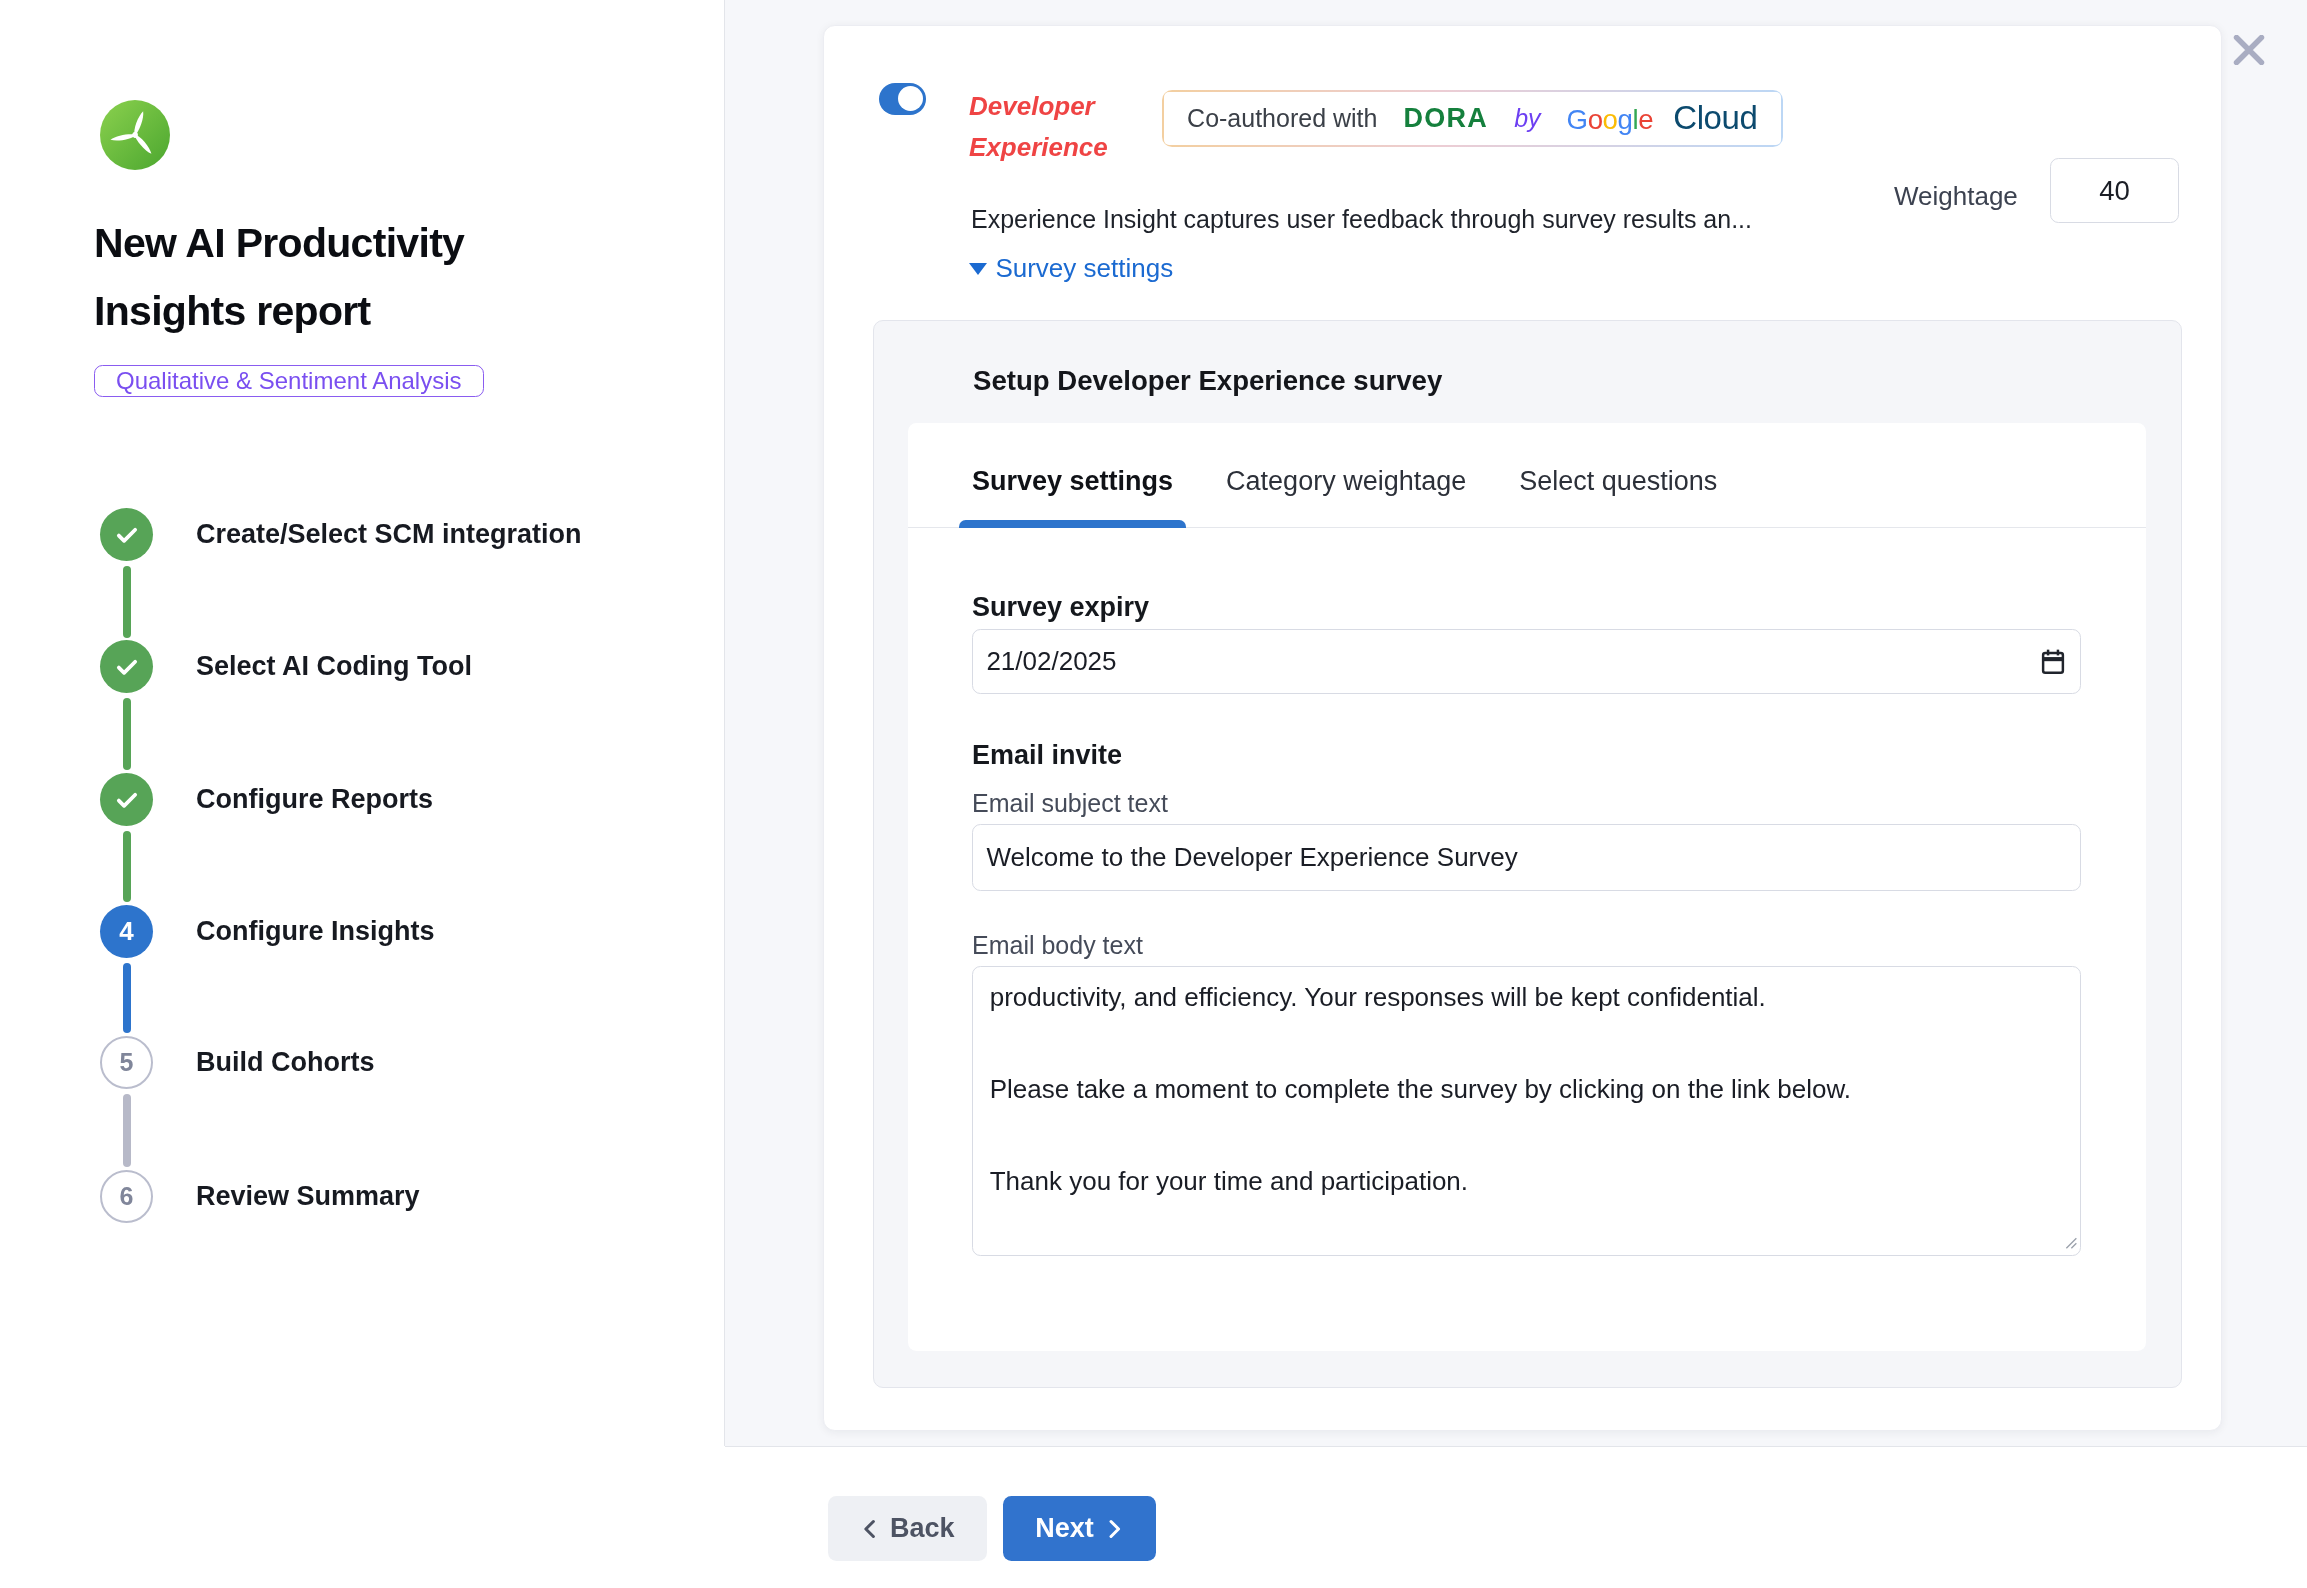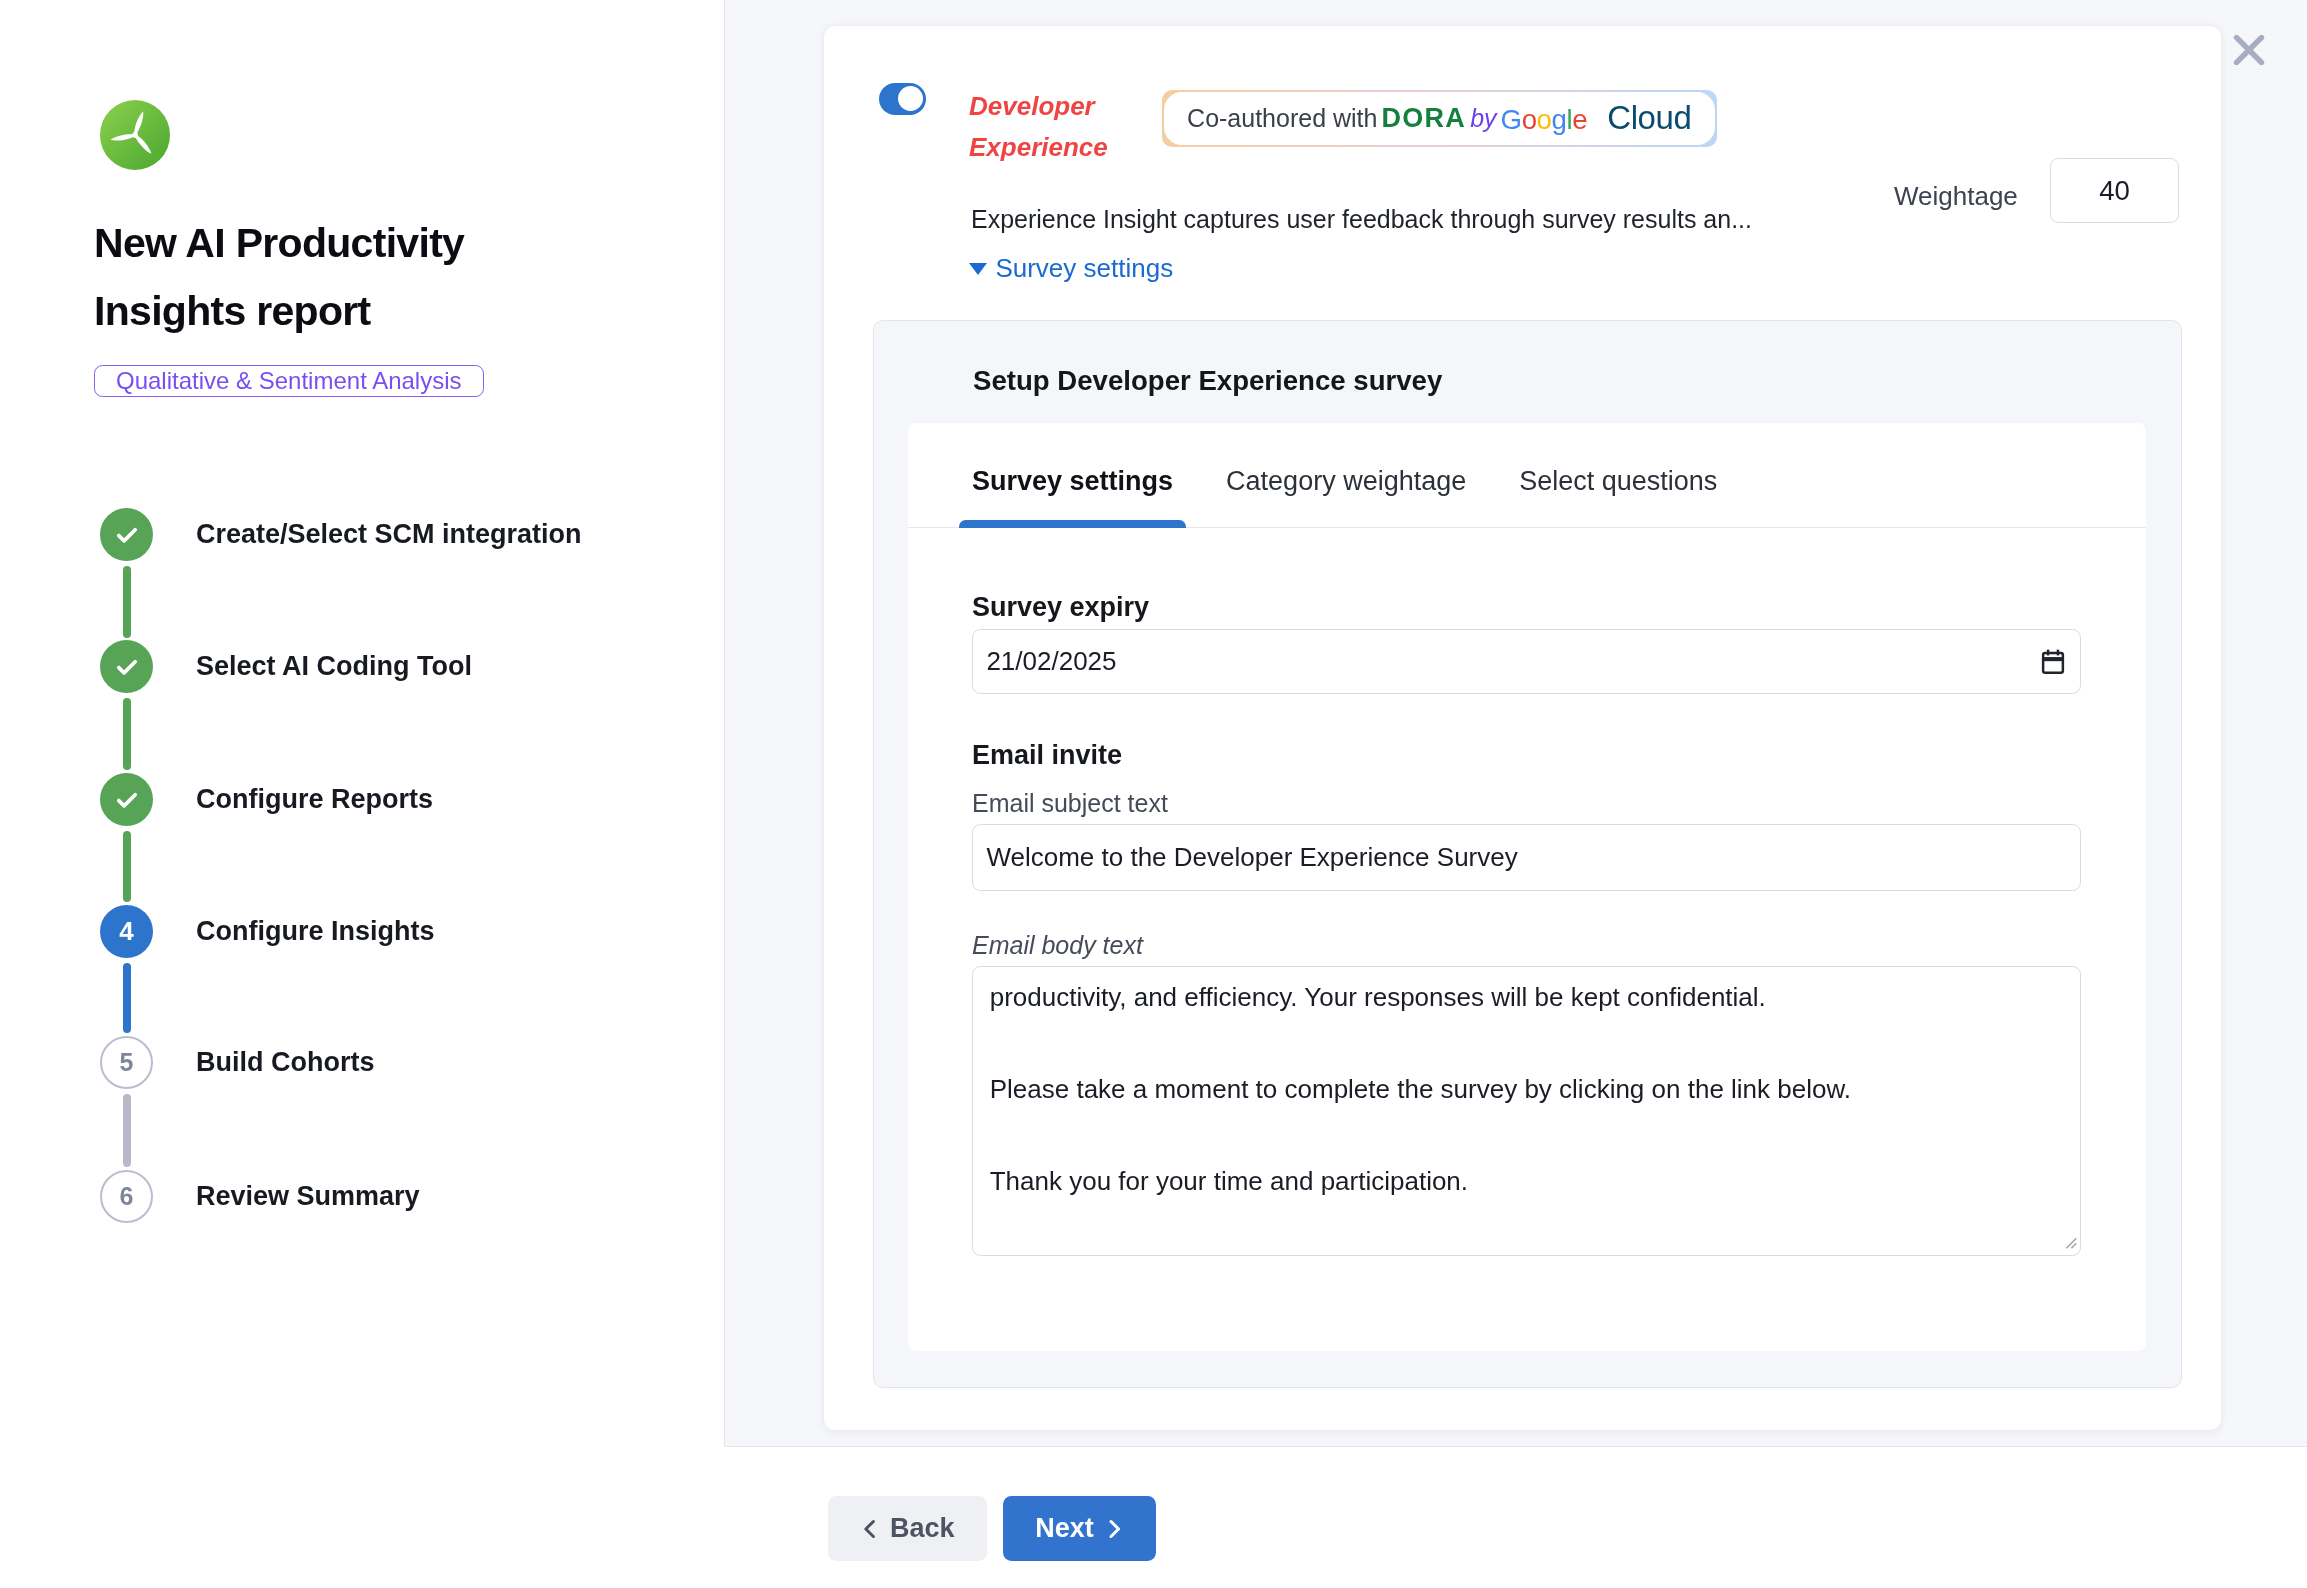--- a/index.html
+++ b/index.html
@@ -74,22 +74,22 @@
   .insight-title {
     position: absolute; left: 145px; top: 60px; width: 176px;
     font-size: 26px; font-weight: 600; color: #ef4444; line-height: 41px; font-style: italic;
   }
   .coauthor-badge {
     position: absolute; left: 338px; top: 64px; height: 57px;
     border-radius: 10px; padding: 1.7px;
     background: linear-gradient(90deg, #f3cfa0 0%, #eccdd4 45%, #bcd7f5 100%);
   }
   .coauthor-inner {
-    height: 53px; border-radius: 18px; background: #ffffff;
-    display: flex; align-items: center; gap: 4px; padding: 0 23.4px;
+    height: 53px; border-radius: 5px; background: #ffffff;
+    display: flex; align-items: center; gap: 26px; padding: 0 23.4px;
     white-space: nowrap;
   }
   .coauthor-prefix { font-size: 25px; color: #3b4048; }
   .dora-logo { font-size: 27px; font-weight: 800; letter-spacing: 1.3px; color: #15803d; }
   .by-word { font-size: 25px; font-style: italic; color: #6d3ff2; }
   .google-word { font-size: 27.6px; font-weight: 500; letter-spacing: -0.4px; }
   .cloud-word { font-size: 33px; color: #0c4a6e; margin-left: 20px; }
   .insight-desc {
     position: absolute; left: 147px; top: 179px; width: 903px;
     font-size: 25px; color: #1e222a; white-space: nowrap; overflow: hidden;
@@ -307,21 +307,21 @@
             <rect x="5" y="12" width="24" height="5" fill="#20242c"></rect>
           </svg>
         </div>
 
         <div class="field-heading email-invite-heading">Email invite</div>
         <div class="field-sublabel">Email subject text</div>
         <div class="input-wrap">
           <input class="text-input subject-input" type="text" value="Welcome to the Developer Experience Survey" style="">
         </div>
 
-        <div class="field-sublabel" style="margin-top:40px;font-style:italic;">Email body text</div>
+        <div class="field-sublabel" style="margin-top:40px;">Email body text</div>
         <div class="input-wrap">
           <textarea class="body-textarea" style="">productivity, and efficiency. Your responses will be kept confidential.
 
 Please take a moment to complete the survey by clicking on the link below.
 
 Thank you for your time and participation.</textarea>
           <svg class="resize-grip" width="15" height="15" viewBox="0 0 18 18">
             <line x1="16" y1="4" x2="4" y2="16" stroke="#9aa0ab" stroke-width="1.6"></line>
             <line x1="16" y1="10" x2="10" y2="16" stroke="#9aa0ab" stroke-width="1.6"></line>
           </svg>

